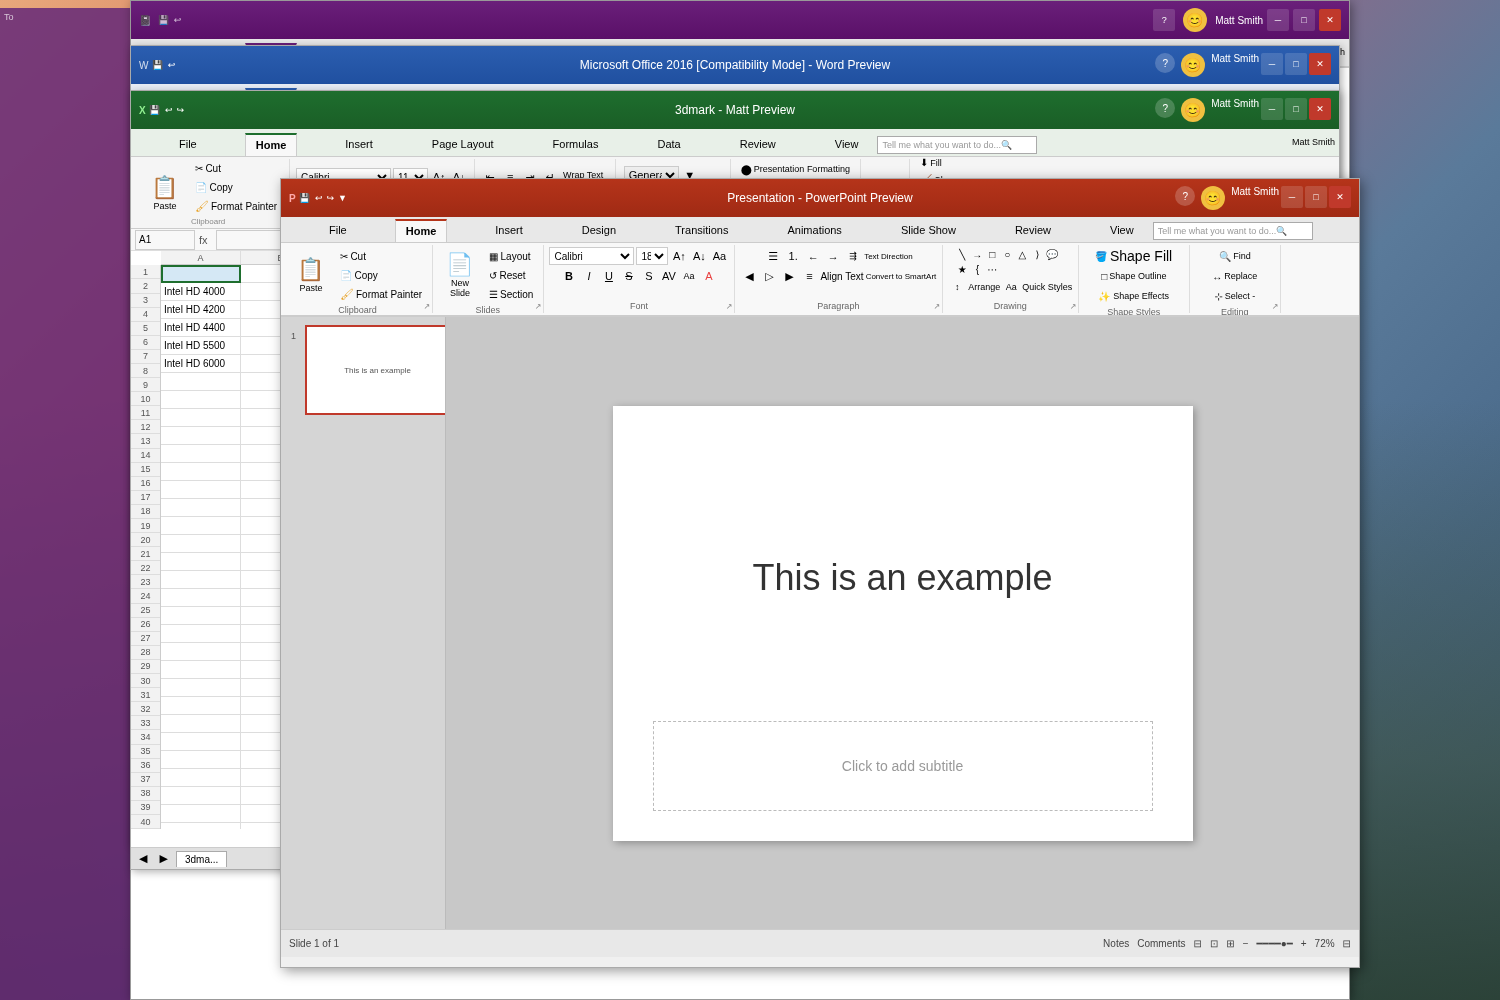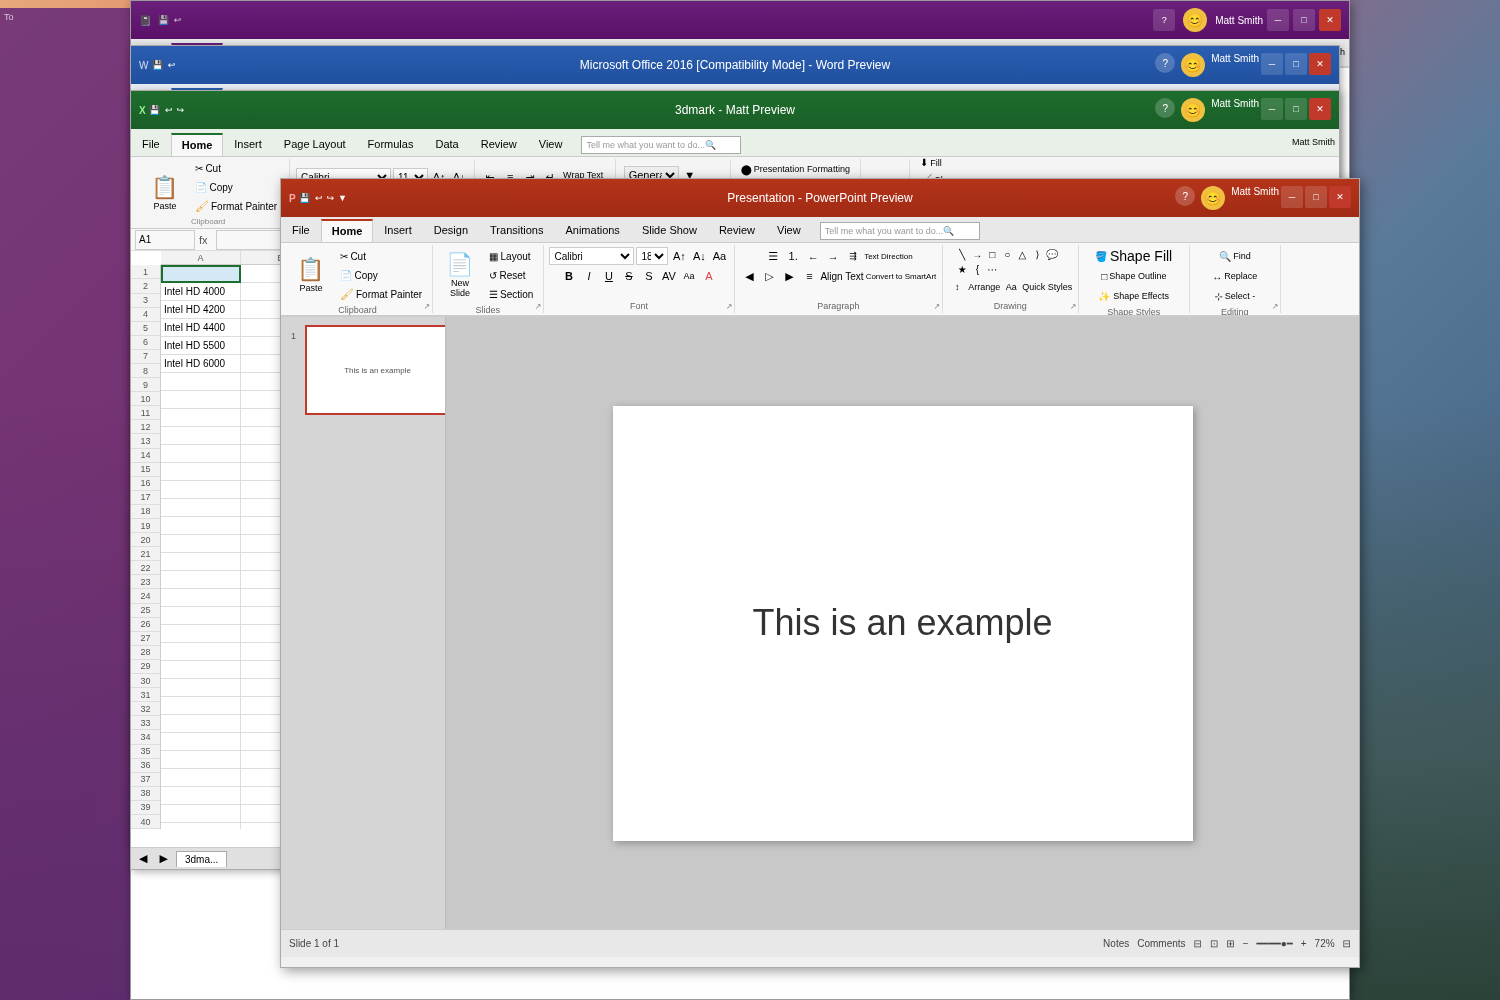--- a/index.html
+++ b/index.html
@@ -167,20 +167,21 @@
       padding-top: 4px;
     }
 
     .ribbon-tab {
       padding: 4px 10px;
       font-size: 11px;
       cursor: pointer;
       border-top: 1px solid transparent;
       border-left: 1px solid transparent;
       border-right: 1px solid transparent;
+      margin-left: 37px;
     }
 
     .ribbon-tab.active {
       background: #f8f8f8;
       border-top: 2px solid #b5341a;
       border-left: 1px solid #ccc;
       border-right: 1px solid #ccc;
       font-weight: bold;
     }
 
@@ -1276,20 +1277,23 @@
           <div class="slide-thumbnail">
             <span class="slide-number">1</span>
             <span style="font-size:8px;color:#555;text-align:center;padding:4px">This is an example</span>
           </div>
         </div>
       </div>
 
       <div class="slide-main">
         <div class="slide-canvas">
           <div class="slide-title-text">This is an example</div>
+          <div class="slide-subtitle-box">
+            <span>Click to add subtitle</span>
+          </div>
         </div>
       </div>
     </div>
 
     <div class="status-bar">
       <span>Slide 1 of 1</span>
       <div style="display:flex;gap:8px;align-items:center">
         <span>Notes</span>
         <span>Comments</span>
         <span>⊟</span>

